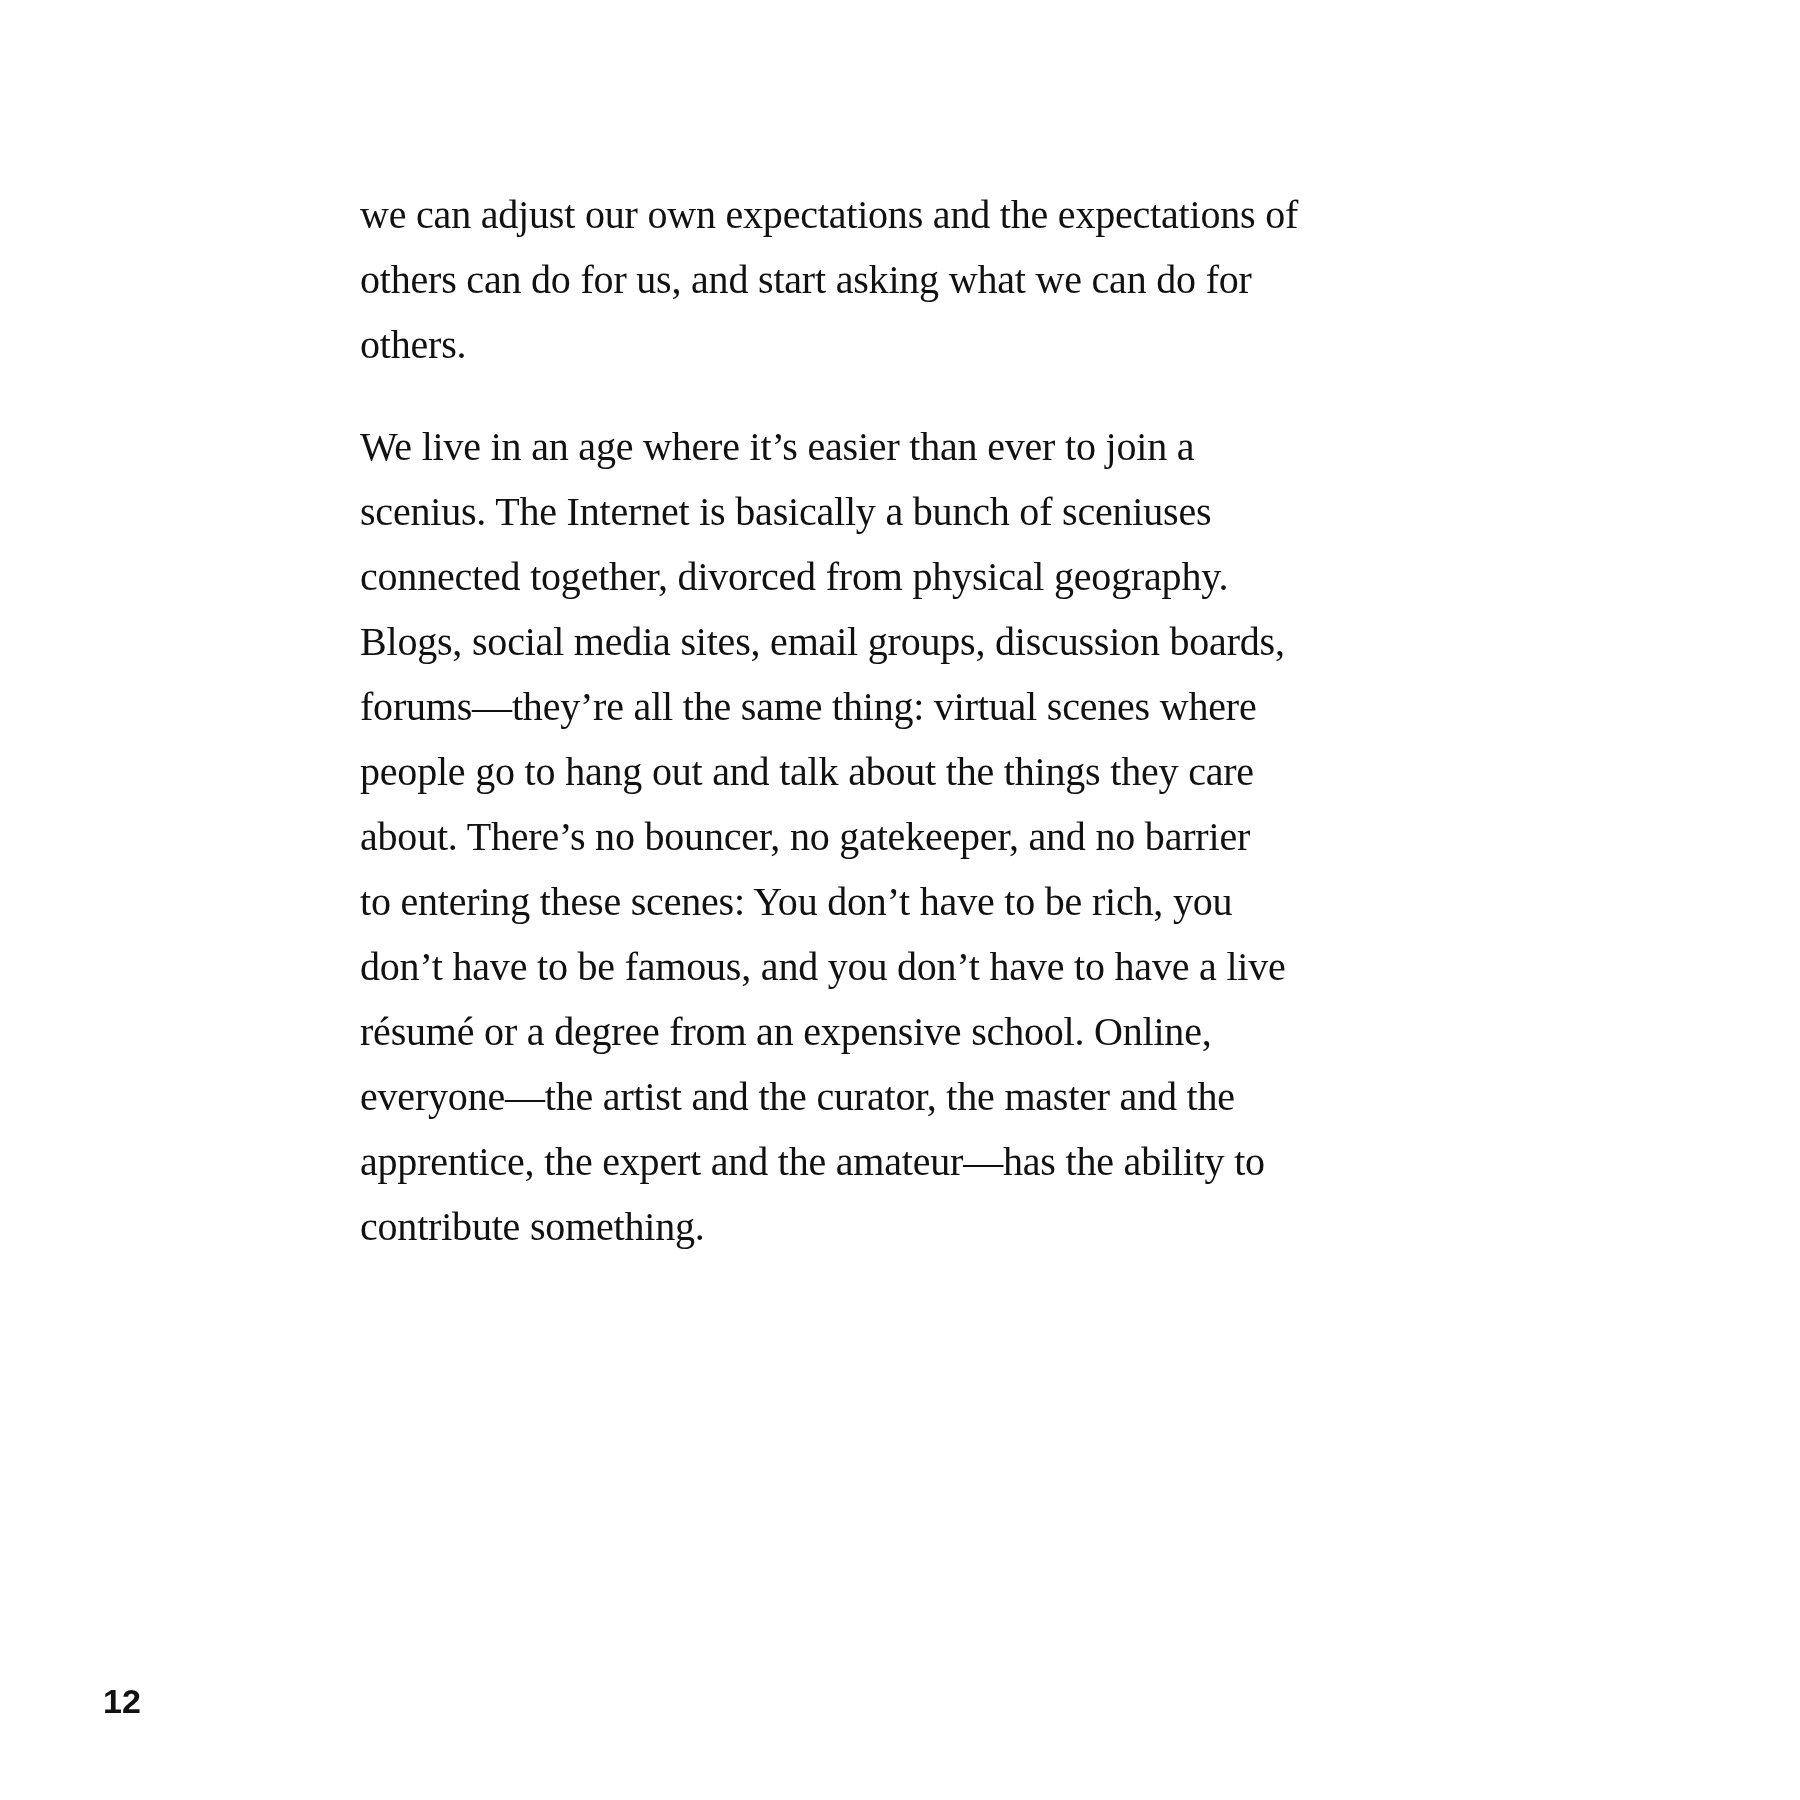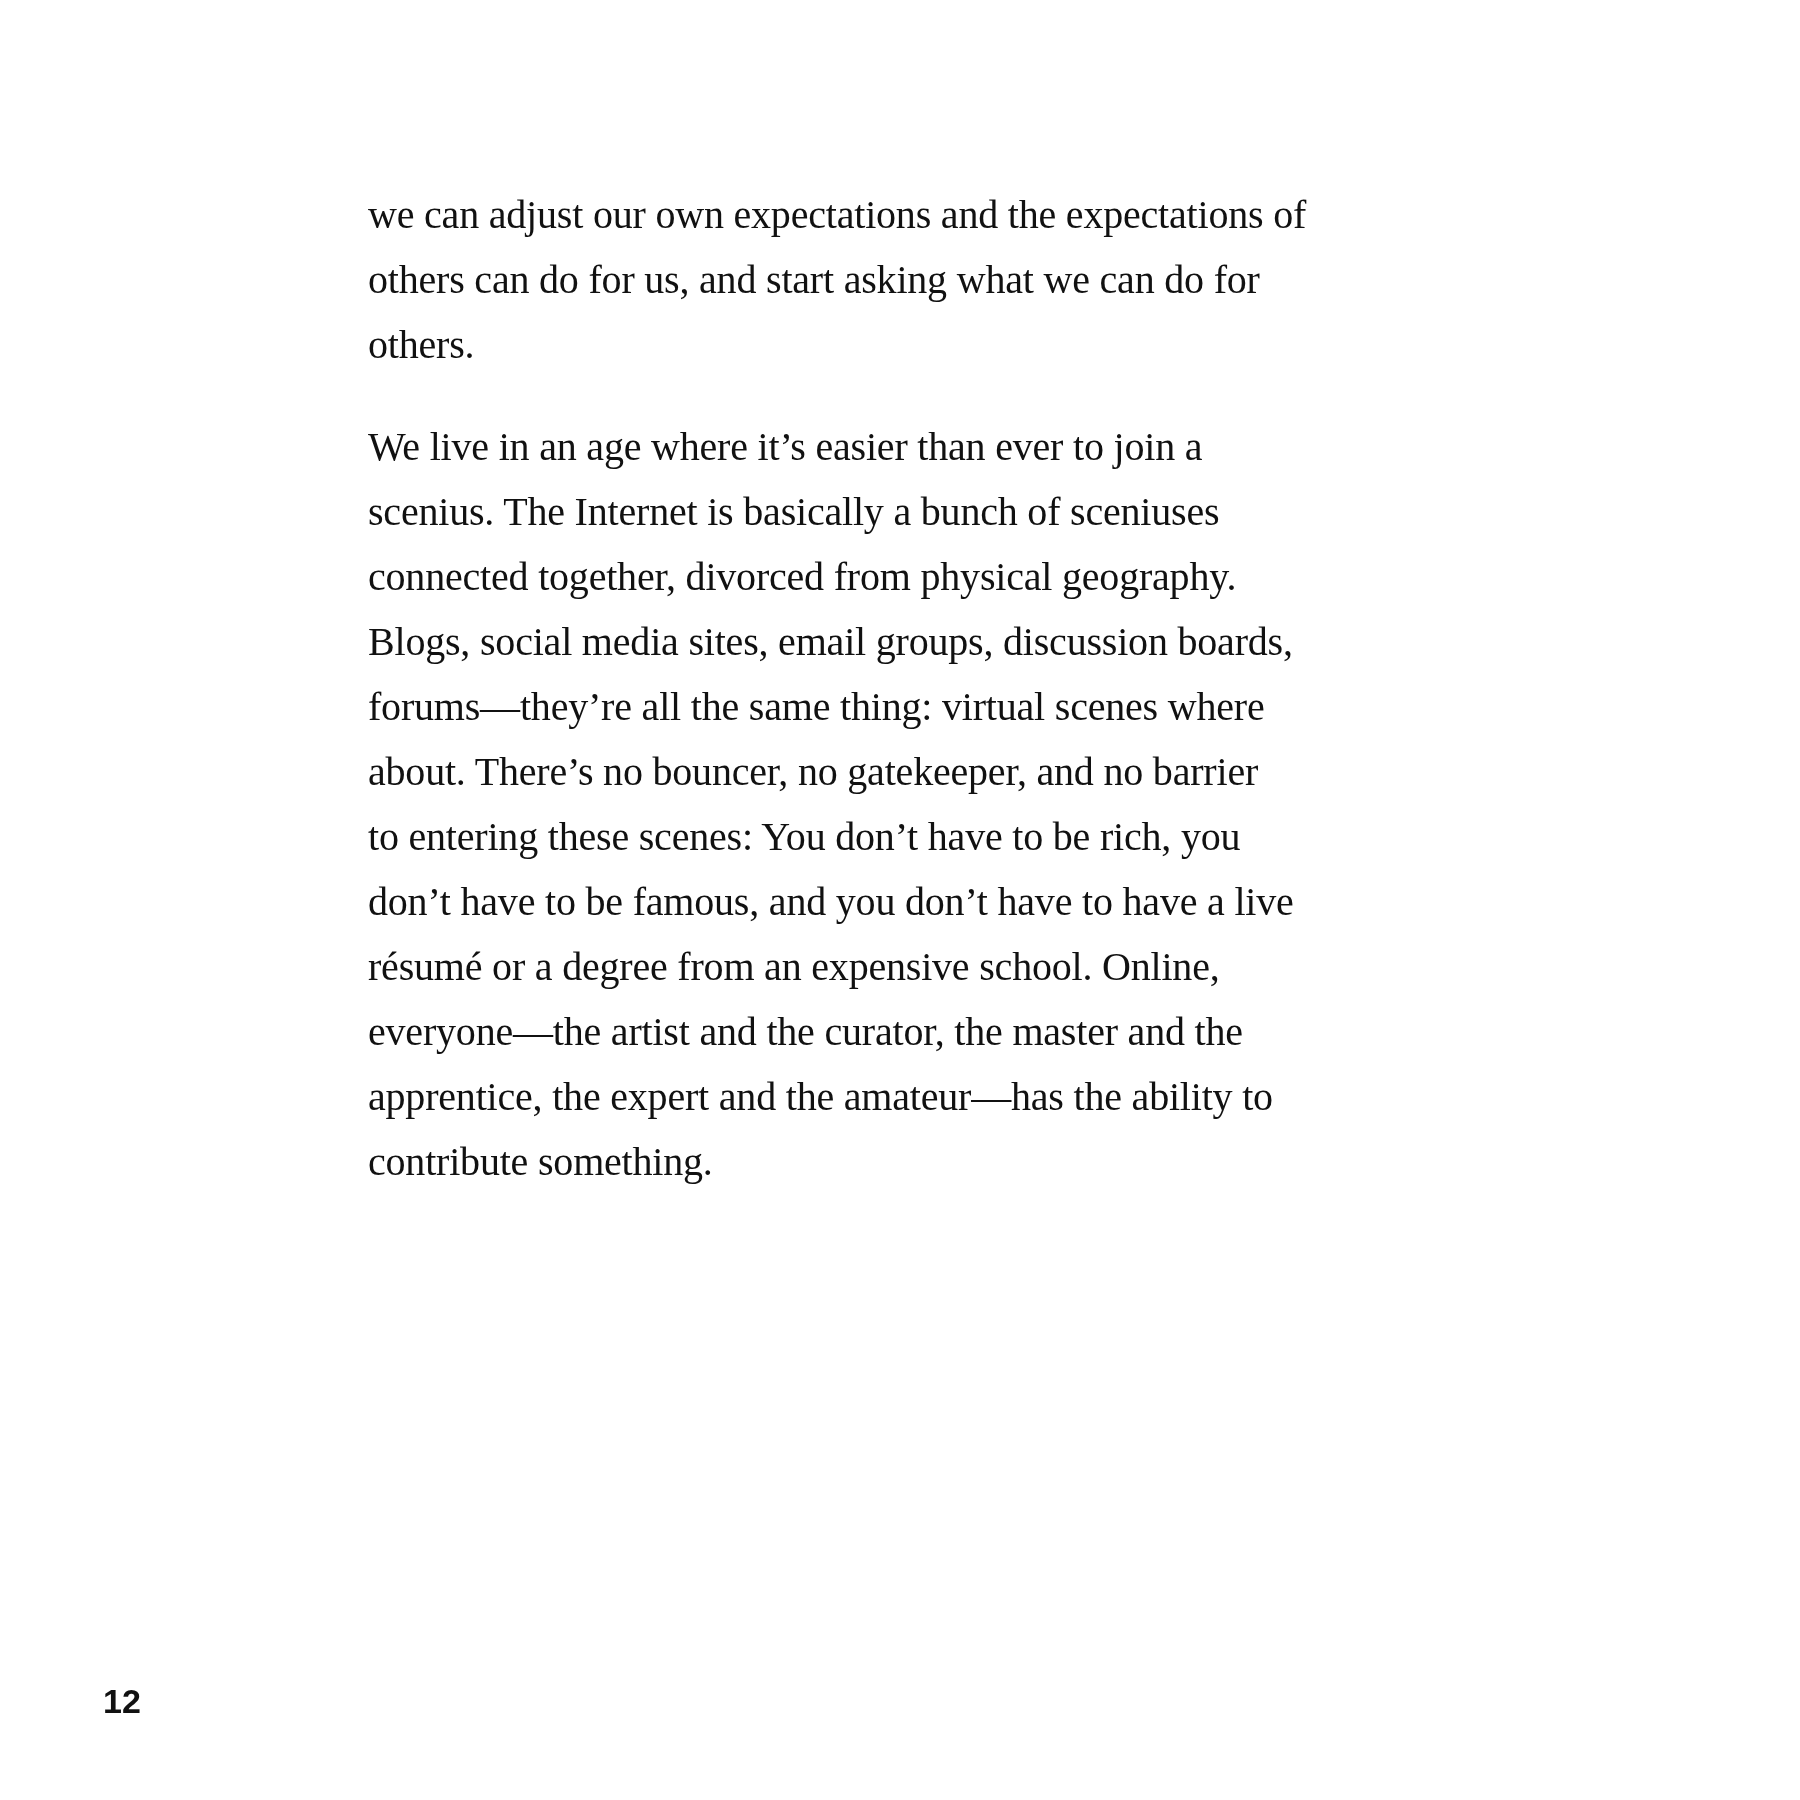--- a/index.html
+++ b/index.html
@@ -11,21 +11,21 @@
     position: relative;
     width: 1800px;
     height: 1800px;
     background: #ffffff;
     overflow: hidden;
     font-family: "Liberation Serif", "DejaVu Serif", serif;
     color: #111111;
   }
   .text-block {
     position: absolute;
-    left: 368px;
+    left: 360px;
     top: 182px;
     width: 1200px;
   }
   .para {
     margin: 0;
     padding: 0;
     font-size: 40px;
     line-height: 65px;
     letter-spacing: -0.2px;
   }
@@ -60,20 +60,21 @@
       <span class="text-line">others can do for us, and start asking what we can do for</span>
       <span class="text-line">others.</span>
     </p>
 
     <p class="para">
       <span class="text-line">We live in an age where it’s easier than ever to join a</span>
       <span class="text-line">scenius. The Internet is basically a bunch of sceniuses</span>
       <span class="text-line">connected together, divorced from physical geography.</span>
       <span class="text-line">Blogs, social media sites, email groups, discussion boards,</span>
       <span class="text-line">forums—they’re all the same thing: virtual scenes where</span>
+      <span class="text-line">people go to hang out and talk about the things they care</span>
       <span class="text-line">about. There’s no bouncer, no gatekeeper, and no barrier</span>
       <span class="text-line">to entering these scenes: You don’t have to be rich, you</span>
       <span class="text-line">don’t have to be famous, and you don’t have to have a live</span>
       <span class="text-line">résumé or a degree from an expensive school. Online,</span>
       <span class="text-line">everyone—the artist and the curator, the master and the</span>
       <span class="text-line">apprentice, the expert and the amateur—has the ability to</span>
       <span class="text-line">contribute something.</span>
     </p>
 
   </main>

